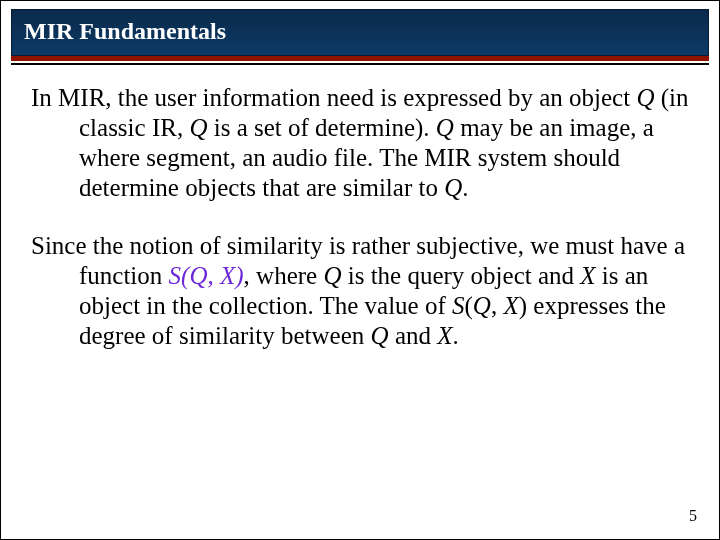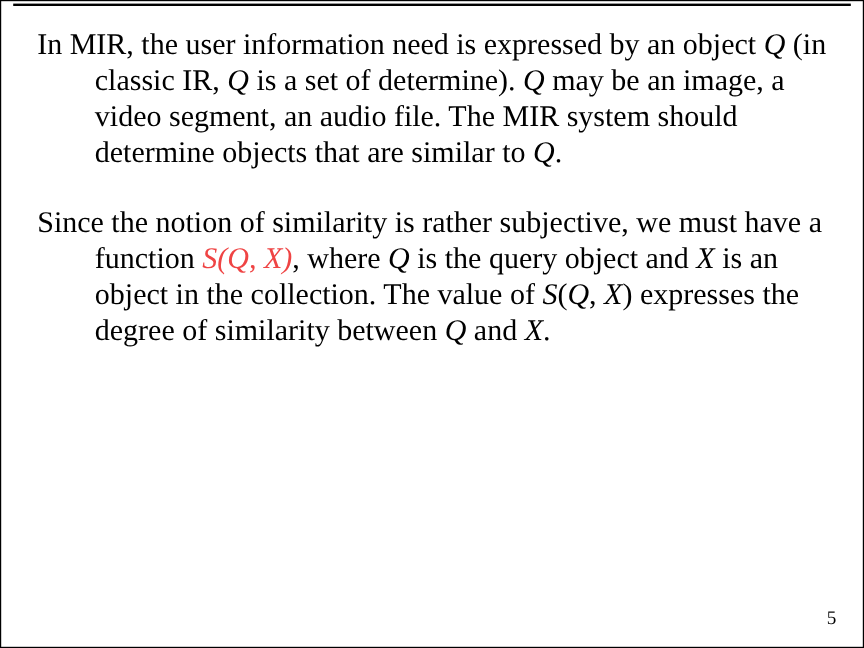--- a/index.html
+++ b/index.html
@@ -44,40 +44,44 @@
     font-size: 25px;
     line-height: 1.2;
   }
   .para {
     margin-bottom: 28px;
     text-indent: -28px;
     padding-left: 48px;
   }
   .para .first { margin-left: -20px; }
   em.v { font-style: italic; }
-  .similarity { color: #ef4444; font-style: italic; }
+  .similarity { color: #6d28d9; font-style: italic; }
   .pagenum {
     position: absolute;
     right: 22px;
     bottom: 14px;
     font-size: 16px;
     color: #000;
   }
 </style>
 </head>
 <body>
 
 <div class="slide">
 
+  <div class="title-bar">
+    <div class="title-inner">MIR Fundamentals</div>
+    <div class="accent"></div>
+  </div>
   <div class="divider"></div>
 
   <div class="body">
 
     <p class="para">
-      <span class="first">In MIR, the user information need is expressed by an object </span><em class="v">Q</em><span> (in classic IR, </span><em class="v">Q</em><span> is a set of determine). </span><em class="v">Q</em><span> may be an image, a video segment, an audio file. The MIR system should determine objects that are similar to </span><em class="v">Q</em><span>.</span>
+      <span class="first">In MIR, the user information need is expressed by an object </span><em class="v">Q</em><span> (in classic IR, </span><em class="v">Q</em><span> is a set of determine). </span><em class="v">Q</em><span> may be an image, a where segment, an audio file. The MIR system should determine objects that are similar to </span><em class="v">Q</em><span>.</span>
     </p>
 
     <p class="para">
       <span class="first">Since the notion of similarity is rather subjective, we must have a function </span><span class="similarity"><span>S</span><span>(</span><span>Q</span><span>, </span><span>X</span><span>)</span></span><span>, where </span><em class="v">Q</em><span> is the query object and </span><em class="v">X</em><span> is an object in the collection. The value of </span><em class="v">S</em><span>(</span><em class="v">Q</em><span>, </span><em class="v">X</em><span>)</span><span> expresses the degree of similarity between </span><em class="v">Q</em><span> and </span><em class="v">X</em><span>.</span>
     </p>
 
   </div>
 
   <div class="pagenum">5</div>
 

